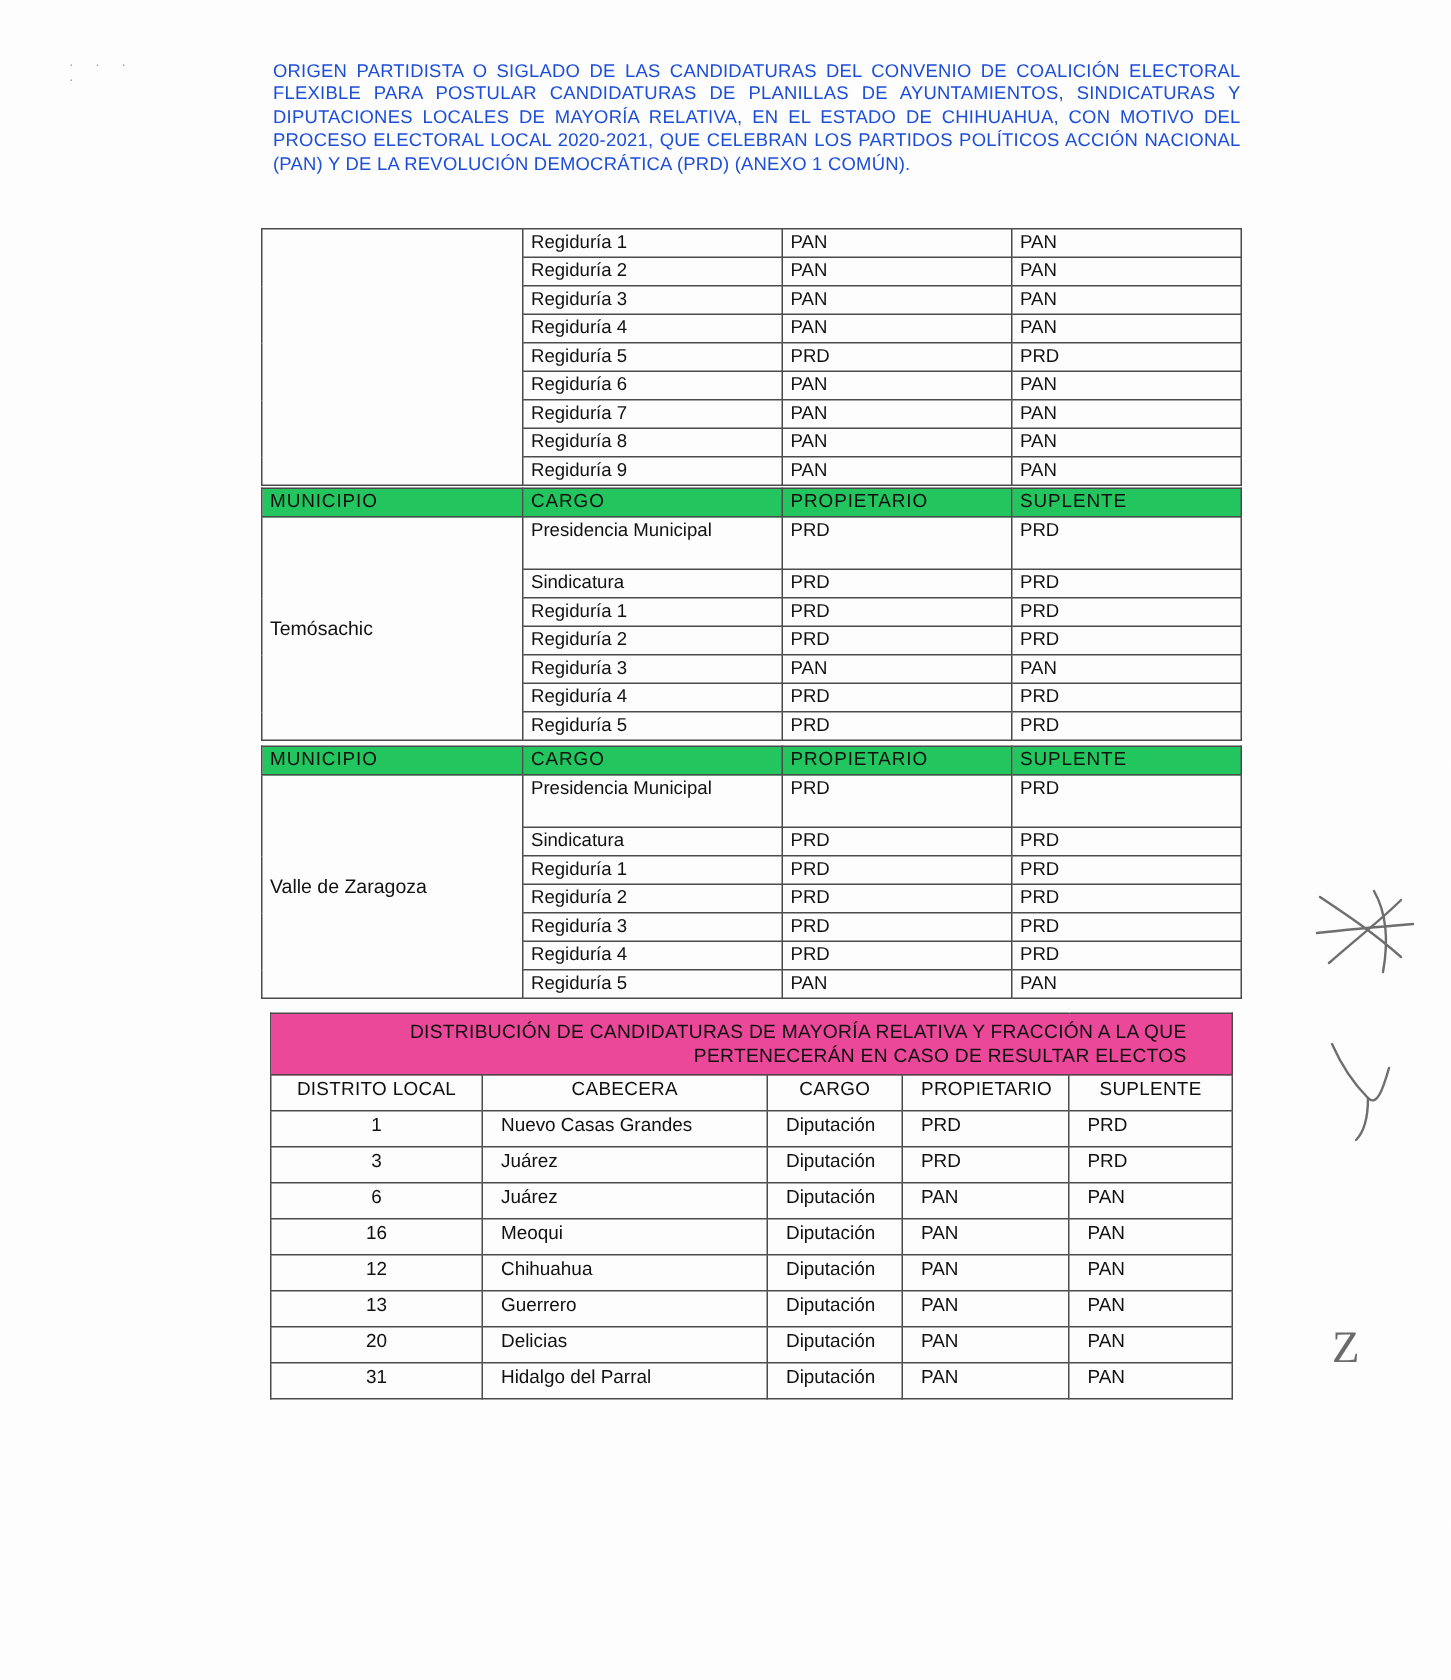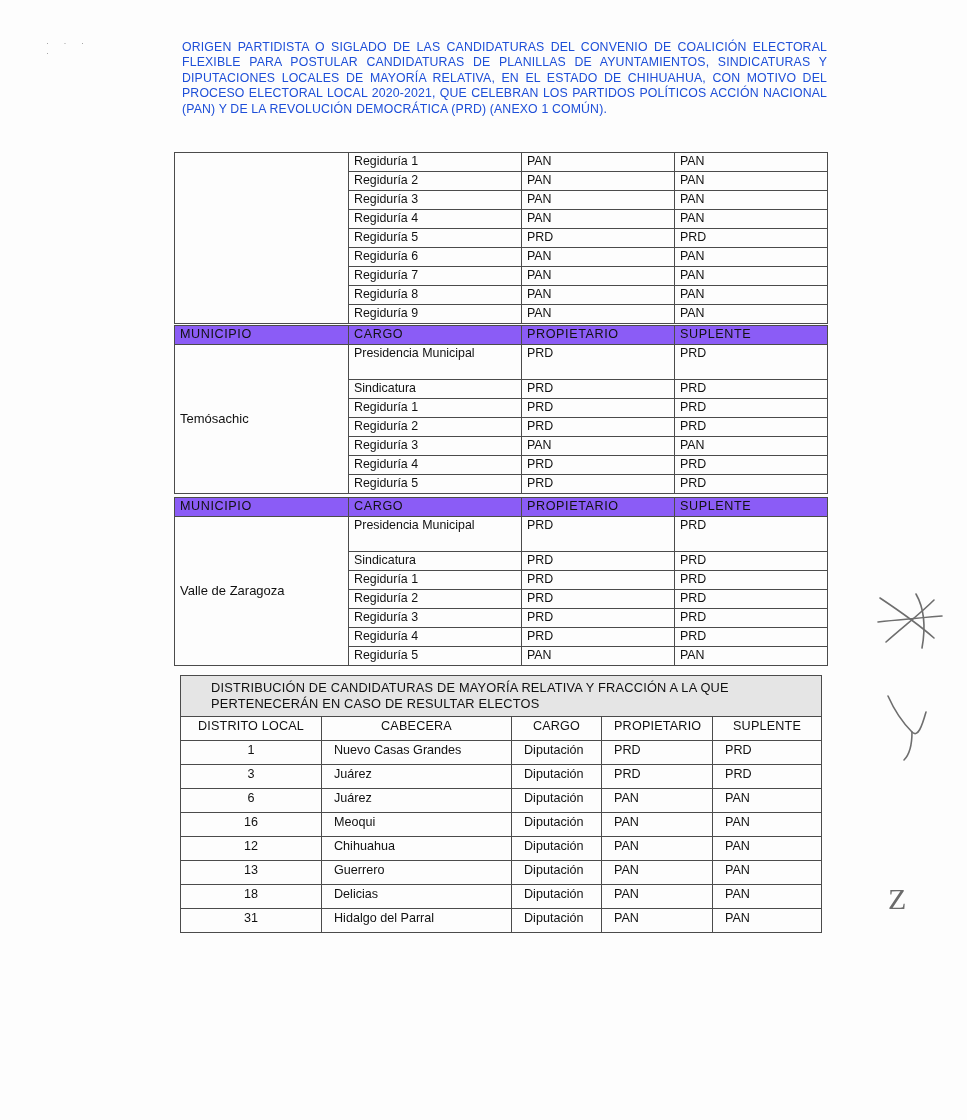--- a/index.html
+++ b/index.html
@@ -69,21 +69,21 @@
     top: 152px;
     left: 174px;
     width: 653px;
   }
   #tbl-regidurias td.blank-muni {
     border-right: 1px solid #4b4b4b;
   }
 
   
   .band th {
-    background: #8b5cf6;
+    background: #22c55e;
     text-align: center;
     font-weight: normal;
     letter-spacing: 0.6px;
     font-size: 12.6px;
     color: #111;
     height: 17px;
   }
 
   #tbl-temosachic {
     top: 325px;
@@ -106,22 +106,22 @@
     top: 675px;
     left: 180px;
     width: 641px;
   }
   #tbl-distrib td, #tbl-distrib th {
     height: 19px;
     font-size: 12.6px;
     padding: 2px 12px;
   }
   #tbl-distrib .title-cell {
-    background: #e5e5e5;
-    text-align: left;
+    background: #ec4899;
+    text-align: right;
     line-height: 16px;
     padding: 4px 30px;
     font-size: 12.8px;
     letter-spacing: 0.2px;
   }
   #tbl-distrib .col-head {
     text-align: center;
     font-size: 12.6px;
     letter-spacing: 0.2px;
   }
@@ -371,21 +371,21 @@
         <td>PAN</td>
       </tr>
       <tr>
         <td class="num">13</td>
         <td>Guerrero</td>
         <td>Diputación</td>
         <td>PAN</td>
         <td>PAN</td>
       </tr>
       <tr>
-        <td class="num">18</td>
+        <td class="num">20</td>
         <td>Delicias</td>
         <td>Diputación</td>
         <td>PAN</td>
         <td>PAN</td>
       </tr>
       <tr>
         <td class="num">31</td>
         <td>Hidalgo del Parral</td>
         <td>Diputación</td>
         <td>PAN</td>

